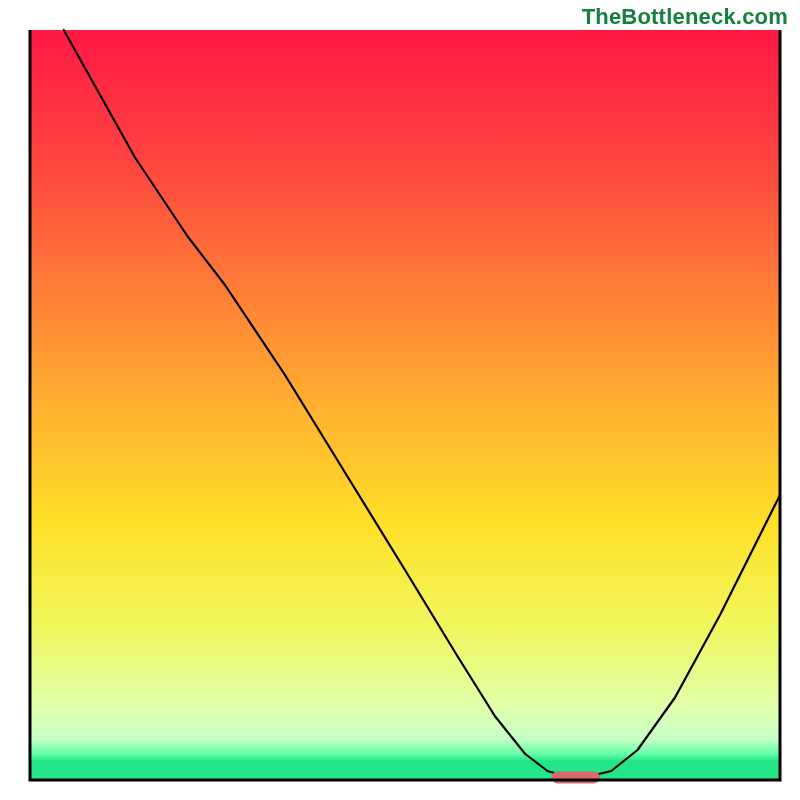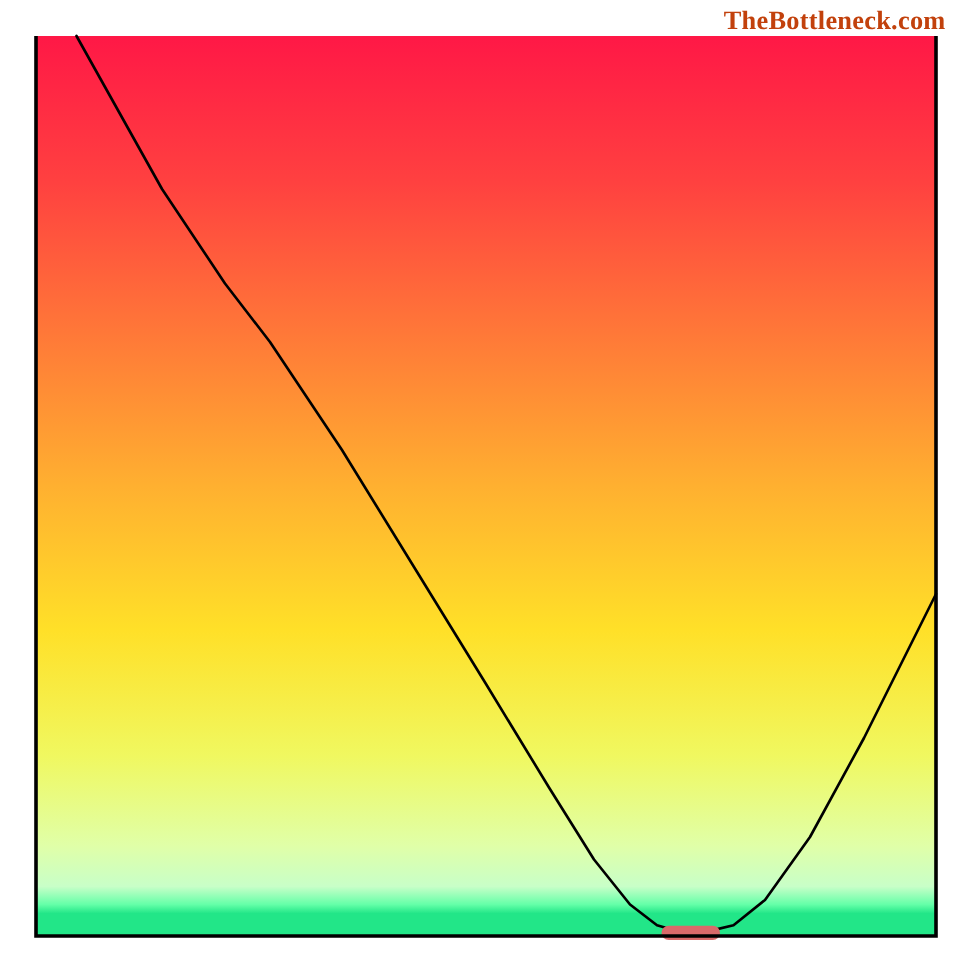--- a/index.html
+++ b/index.html
@@ -14,24 +14,23 @@
     position: relative;
     width: 800px;
     height: 800px;
   }
   .watermark {
     position: absolute;
     top: 4px;
     right: 12px;
     font-size: 22px;
     font-weight: bold;
-    color: #c2410c;
+    color: #15803d;
     z-index: 10;
     letter-spacing: 0.2px;
-    font-family: Liberation Serif, serif;
   }
   svg {
     position: absolute;
     top: 0;
     left: 0;
   }
 </style>
 </head>
 <body>
 

